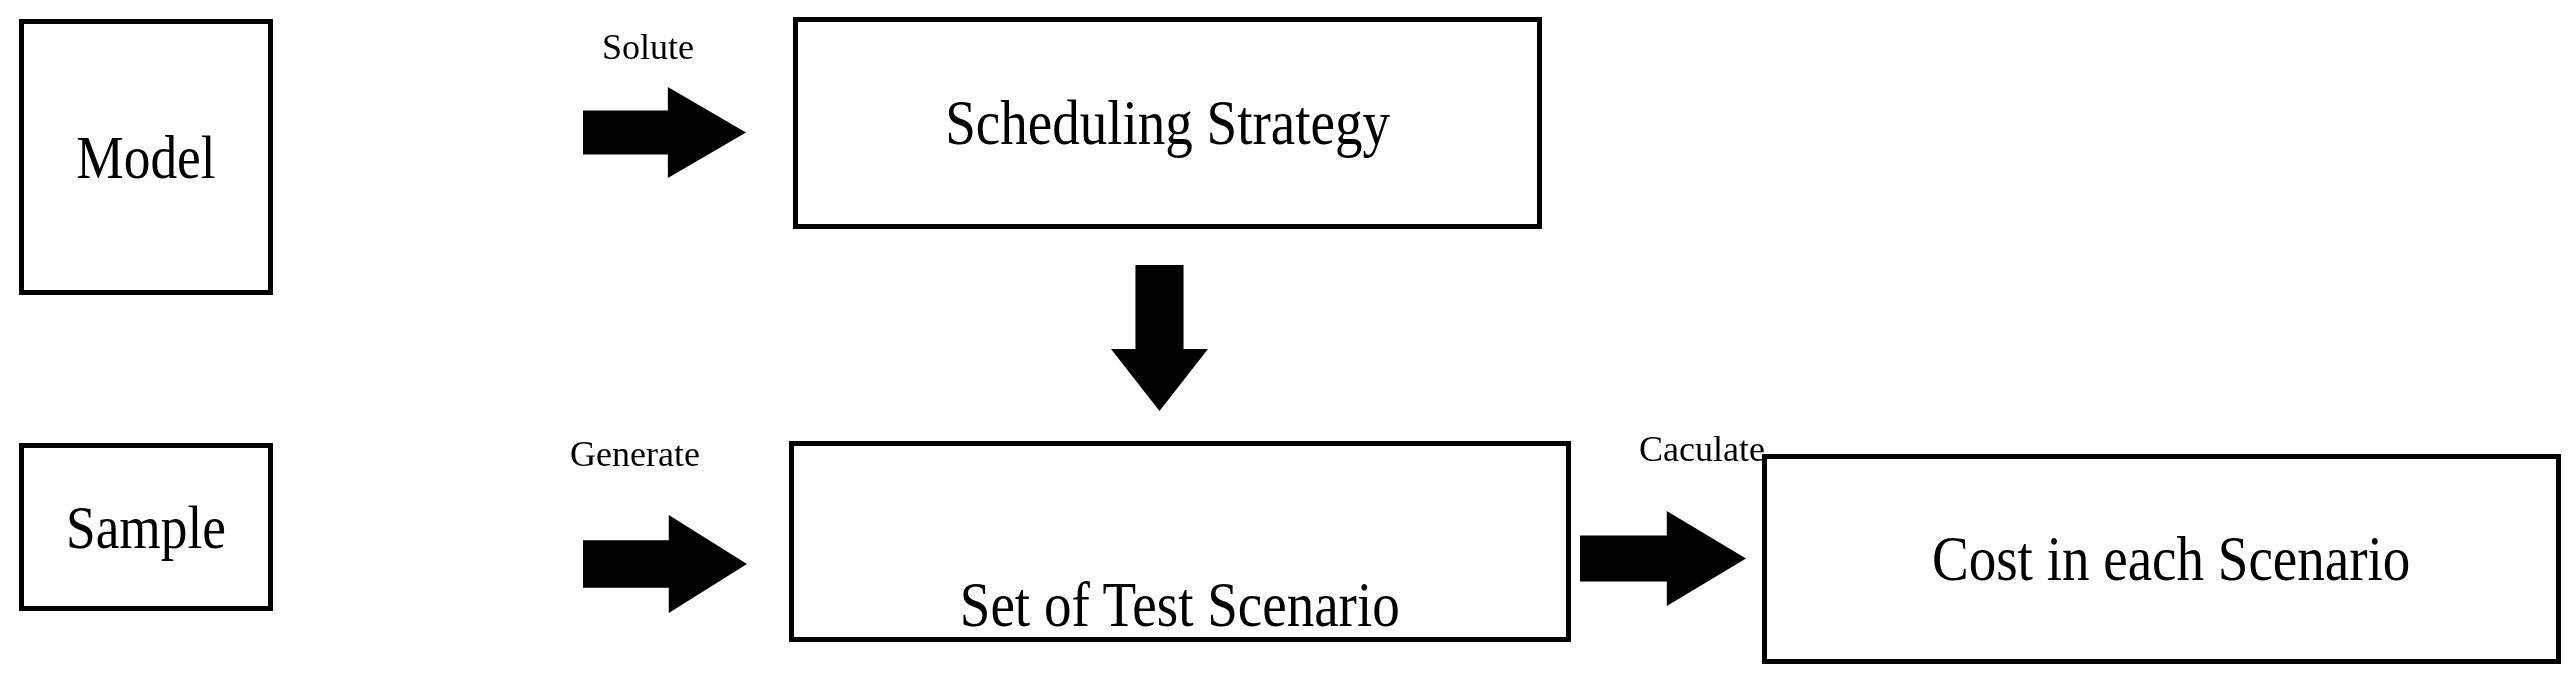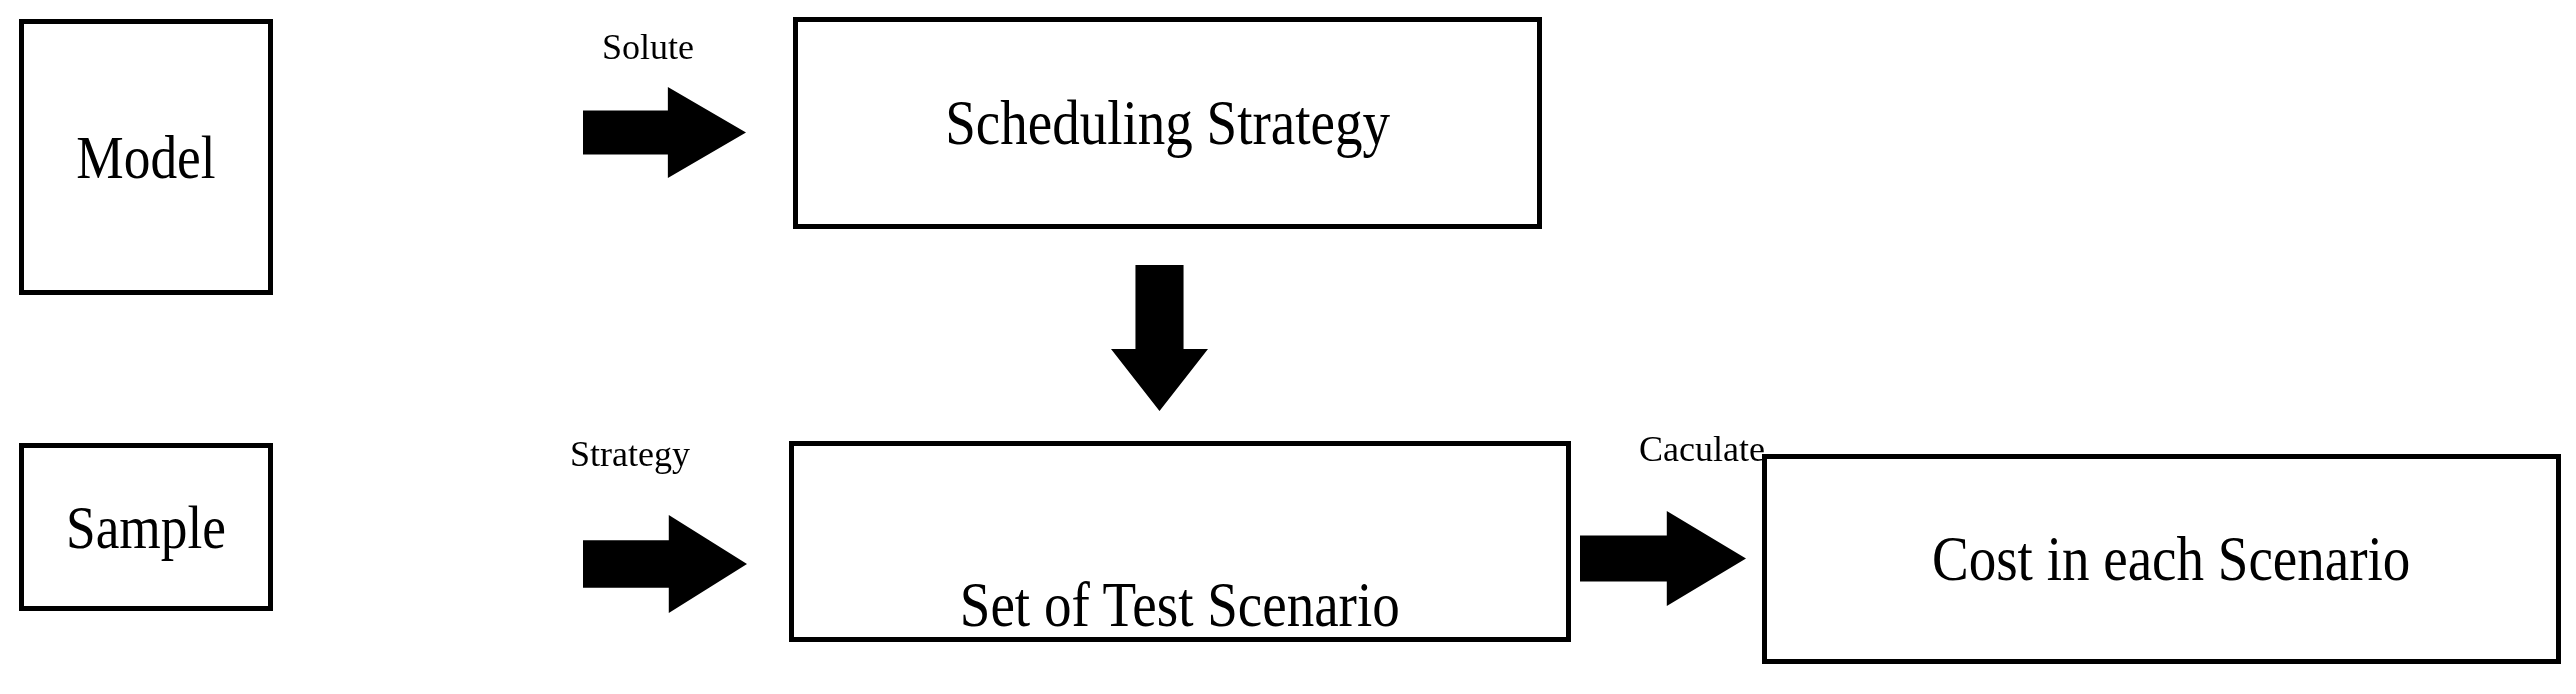--- a/index.html
+++ b/index.html
@@ -100,21 +100,21 @@
   <div class="arrow-wrap" id="arrow-down">
     <svg viewBox="0 0 115 174" preserveAspectRatio="none" aria-hidden="true">
       <polygon points="29,0 86,0 86,100 115,100 57.5,174 0,100 29,100" fill="#000000"></polygon>
     </svg>
   </div>
 
   <div class="node-box" id="box-sample">
     <span class="node-label">Sample</span>
   </div>
 
-  <div class="edge-label" id="label-generate">Strategy</div>
+  <div class="edge-label" id="label-generate">Generate</div>
 
   <div class="arrow-wrap" id="arrow-generate">
     <svg viewBox="0 0 195 116" preserveAspectRatio="none" aria-hidden="true">
       <polygon points="0,30 102,30 102,0 195,58 102,116 102,86 0,86" fill="#000000"></polygon>
     </svg>
   </div>
 
   <div class="node-box" id="box-testscenario">
     <span class="node-label">Set of Test Scenario</span>
   </div>

